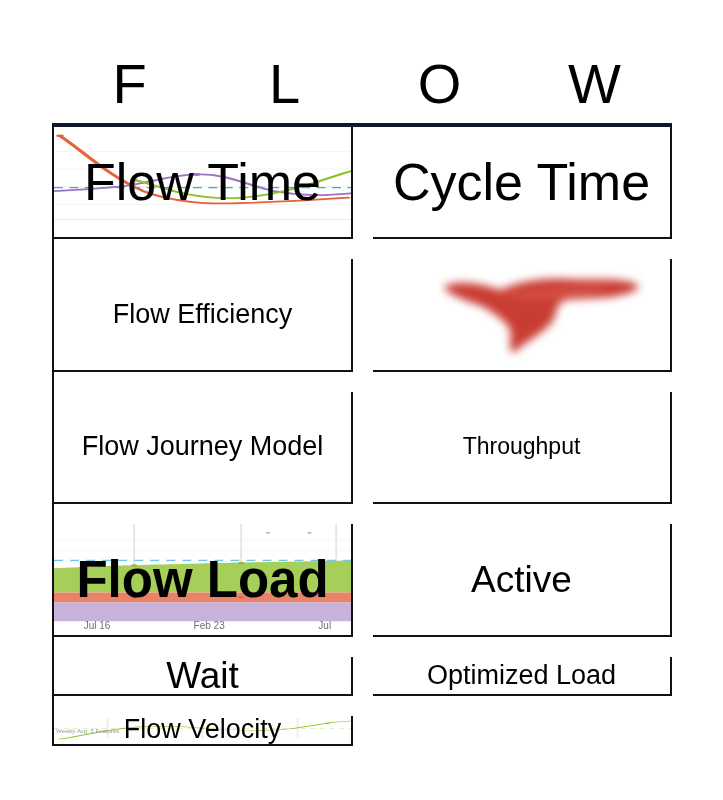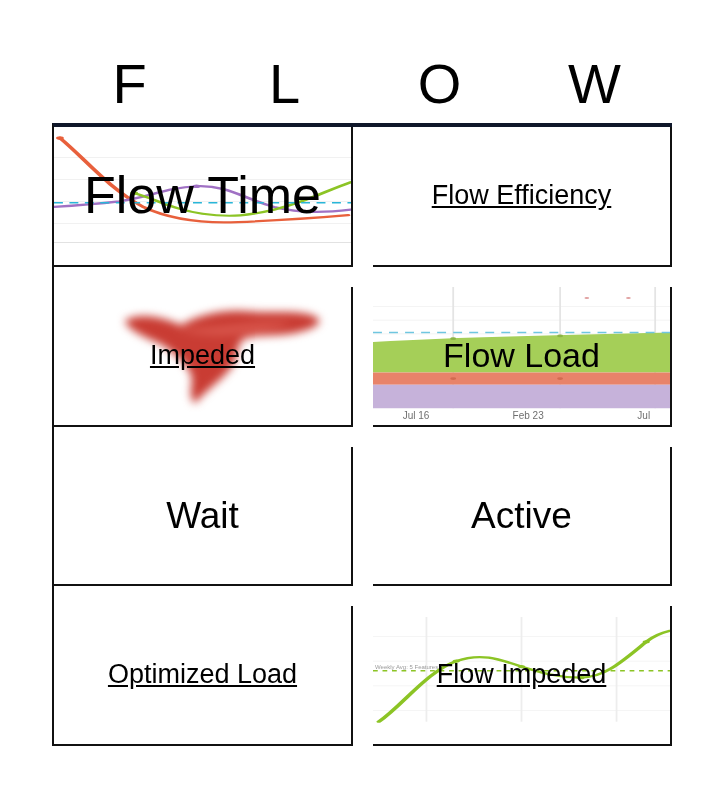--- a/index.html
+++ b/index.html
@@ -79,23 +79,23 @@
     text-align: center;
     color: #000000;
     line-height: 1.02;
     padding: 0 2px;
     width: 100%;
     box-sizing: border-box;
     word-break: break-word;
   }
   
   .sz-xl { font-size: 52px; }
-  .sz-lg { font-size: 34px; }
+  .sz-lg { font-size: 51px; font-weight: bold; }
   .sz-md { font-size: 37px; }
-  .sz-sm { font-size: 27px; text-decoration: underline; }
+  .sz-sm { font-size: 27px; }
   .sz-xs { font-size: 23px; }
 
   
   .art-lines { position: absolute; inset: 0; }
 
   
   .blob-wrap {
     position: absolute;
     left: 0; top: 0; right: 0; bottom: 0;
   }
@@ -158,40 +158,48 @@
           <path d="M27,48 C34,52 40,60 50,63 C60,66 66,64 74,60 C84,55 92,46 100,40" fill="none" stroke="#8cc425" stroke-width="1.6" stroke-linecap="round"></path>
           <line x1="0" y1="55" x2="100" y2="55" stroke="#29b6d8" stroke-width="1.1" stroke-dasharray="3,2.2"></line>
           <circle cx="2" cy="8" r="1.3" fill="#e8603c"></circle>
           <circle cx="27" cy="48" r="1.3" fill="#8cc425"></circle>
           <circle cx="48" cy="43" r="1.3" fill="#a071c4"></circle>
         </svg>
       </div>
       <div class="cell-label sz-xl">Flow Time</div>
     </div>
 
+    <div class="cell">
+      <div class="cell-label sz-xl">Cycle Time</div>
+    </div>
 
     <div class="cell">
       <div class="cell-label sz-sm">Flow Efficiency</div>
     </div>
 
     <div class="cell">
       <div class="cell-art blob-wrap">
         <svg class="blob" viewBox="0 0 100 100" preserveAspectRatio="none">
           <path d="M8,22 C16,14 26,20 34,26 C40,18 52,12 64,14 C76,16 90,12 96,20
                    C99,26 90,32 82,34 C74,36 68,34 62,38 C58,46 60,56 56,64
                    C52,74 44,84 40,94 C36,86 40,76 38,68 C36,58 30,50 26,44
                    C20,38 10,32 8,22 Z" fill="#c93c33"></path>
           <path d="M30,28 C38,30 48,28 58,26 C66,24 76,22 84,24 C78,30 66,32 58,34
                    C48,36 38,34 30,28 Z" fill="#d9564c"></path>
         </svg>
       </div>
-      <div class="cell-label sz-sm">Impeded</div>
-    </div>
-
-
+    </div>
+
+    <div class="cell">
+      <div class="cell-label sz-sm">Flow Journey Model</div>
+    </div>
+
+    <div class="cell">
+      <div class="cell-label sz-xs">Throughput</div>
+    </div>
 
     <div class="cell">
       <div class="cell-art load-art">
         <svg viewBox="0 0 100 100" preserveAspectRatio="none" width="100%" height="100%">
           <rect x="0" y="0" width="100" height="100" fill="#ffffff"></rect>
           <g stroke="#f0f0f0" stroke-width="0.5">
             <line x1="0" y1="14" x2="100" y2="14"></line>
             <line x1="0" y1="24" x2="100" y2="24"></line>
             <line x1="0" y1="34" x2="100" y2="34"></line>
           </g>
@@ -212,25 +220,25 @@
           <circle cx="86" cy="8" r="0.8" fill="#e0a0a0"></circle>
         </svg>
       </div>
       <div class="axis-label" style="left:10%">Jul 16</div>
       <div class="axis-label" style="left:47%">Feb 23</div>
       <div class="axis-label" style="left:89%">Jul</div>
       <div class="cell-label sz-lg">Flow Load</div>
     </div>
 
     <div class="cell">
+      <div class="cell-label sz-md">Active</div>
+    </div>
+
+    <div class="cell">
       <div class="cell-label sz-md">Wait</div>
-    </div>
-
-    <div class="cell">
-      <div class="cell-label sz-md">Active</div>
     </div>
 
 
 
     <div class="cell">
       <div class="cell-label sz-sm">Optimized Load</div>
     </div>
 
 
 
@@ -251,18 +259,18 @@
           <path d="M2,84 C10,72 18,48 28,40 C36,34 42,38 50,44 C56,48 62,52 70,52
                    C78,52 84,40 92,26 C95,21 98,19 100,18" fill="none" stroke="#8cc425" stroke-width="1.6" stroke-linecap="round"></path>
           <line x1="0" y1="47" x2="100" y2="47" stroke="#8cc425" stroke-width="1" stroke-dasharray="1.6,1.6"></line>
           <circle cx="28" cy="40" r="1.2" fill="#8cc425"></circle>
           <circle cx="50" cy="44" r="1.2" fill="#8cc425"></circle>
           <circle cx="70" cy="52" r="1.2" fill="#8cc425"></circle>
           <circle cx="92" cy="26" r="1.2" fill="#8cc425"></circle>
         </svg>
       </div>
       <div class="vel-legend">Weekly Avg: 5 Features</div>
-      <div class="cell-label sz-sm">Flow Impeded</div>
+      <div class="cell-label sz-sm">Flow Velocity</div>
     </div>
 
 
   </div>
 </div>
 
 </body></html>

